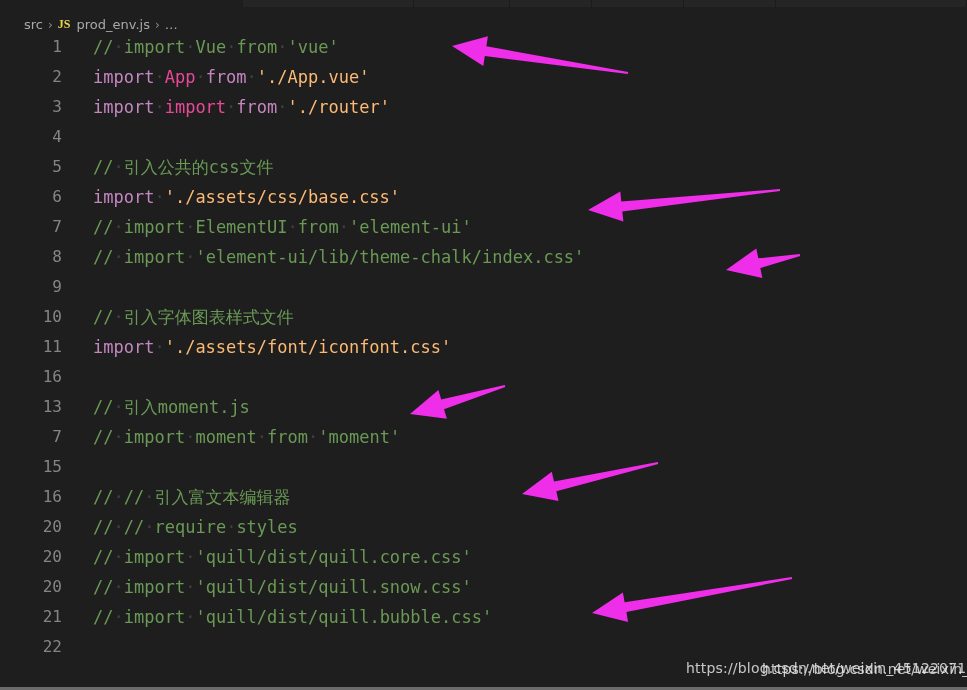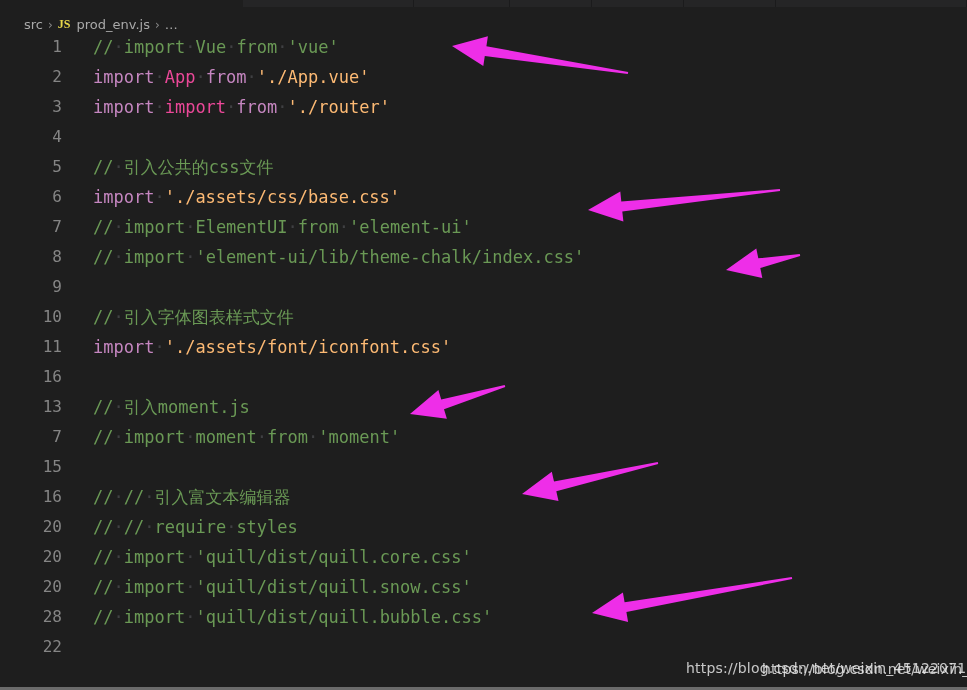--- a/index.html
+++ b/index.html
@@ -167,21 +167,21 @@
     <div class="code-line"><div class="ln">10</div><div class="code"><span class="tok-comment">//<span class="ws">·</span>引入字体图表样式文件</span></div></div>
     <div class="code-line"><div class="ln">11</div><div class="code"><span class="tok-keyword">import</span><span class="ws">·</span><span class="tok-string">'./assets/font/iconfont.css'</span></div></div>
     <div class="code-line"><div class="ln">16</div><div class="code"></div></div>
     <div class="code-line"><div class="ln">13</div><div class="code"><span class="tok-comment">//<span class="ws">·</span>引入moment.js</span></div></div>
     <div class="code-line"><div class="ln">7</div><div class="code"><span class="tok-comment">//<span class="ws">·</span>import<span class="ws">·</span>moment<span class="ws">·</span>from<span class="ws">·</span>'moment'</span></div></div>
     <div class="code-line"><div class="ln">15</div><div class="code"></div></div>
     <div class="code-line"><div class="ln">16</div><div class="code"><span class="tok-comment">//<span class="ws">·</span>//<span class="ws">·</span>引入富文本编辑器</span></div></div>
     <div class="code-line"><div class="ln">20</div><div class="code"><span class="tok-comment">//<span class="ws">·</span>//<span class="ws">·</span>require<span class="ws">·</span>styles</span></div></div>
     <div class="code-line"><div class="ln">20</div><div class="code"><span class="tok-comment">//<span class="ws">·</span>import<span class="ws">·</span>'quill/dist/quill.core.css'</span></div></div>
     <div class="code-line"><div class="ln">20</div><div class="code"><span class="tok-comment">//<span class="ws">·</span>import<span class="ws">·</span>'quill/dist/quill.snow.css'</span></div></div>
-    <div class="code-line"><div class="ln">28</div><div class="code"><span class="tok-comment">//<span class="ws">·</span>import<span class="ws">·</span>'quill/dist/quill.bubble.css'</span></div></div>
+    <div class="code-line"><div class="ln">21</div><div class="code"><span class="tok-comment">//<span class="ws">·</span>import<span class="ws">·</span>'quill/dist/quill.bubble.css'</span></div></div>
     <div class="code-line"><div class="ln">22</div><div class="code"></div></div>
   </div>
 
 <svg id="arrow-layer" width="967" height="690" viewBox="0 0 967 690">
     <polygon points="628.2,72.0 486.4,46.2 487.9,36.3 452.0,46.0 483.3,66.0 484.8,56.1 627.8,74.0" fill="#ee2ee8"></polygon>
     <polygon points="779.9,189.0 621.3,201.5 620.3,191.6 588.0,210.0 623.4,221.4 622.3,211.5 780.1,191.0" fill="#ee2ee8"></polygon>
     <polygon points="799.8,254.0 758.3,258.3 756.3,248.5 726.0,270.0 762.3,277.9 760.3,268.1 800.2,256.0" fill="#ee2ee8"></polygon>
     <polygon points="504.7,385.0 441.2,399.6 438.4,390.0 410.0,414.0 446.9,418.8 444.0,409.2 505.3,387.0" fill="#ee2ee8"></polygon>
     <polygon points="657.8,462.0 554.0,481.6 551.8,471.8 522.0,494.0 558.5,501.1 556.3,491.3 658.2,464.0" fill="#ee2ee8"></polygon>
     <polygon points="791.8,577.0 624.6,602.2 622.9,592.4 592.0,613.0 628.1,621.9 626.4,612.1 792.2,579.0" fill="#ee2ee8"></polygon>

